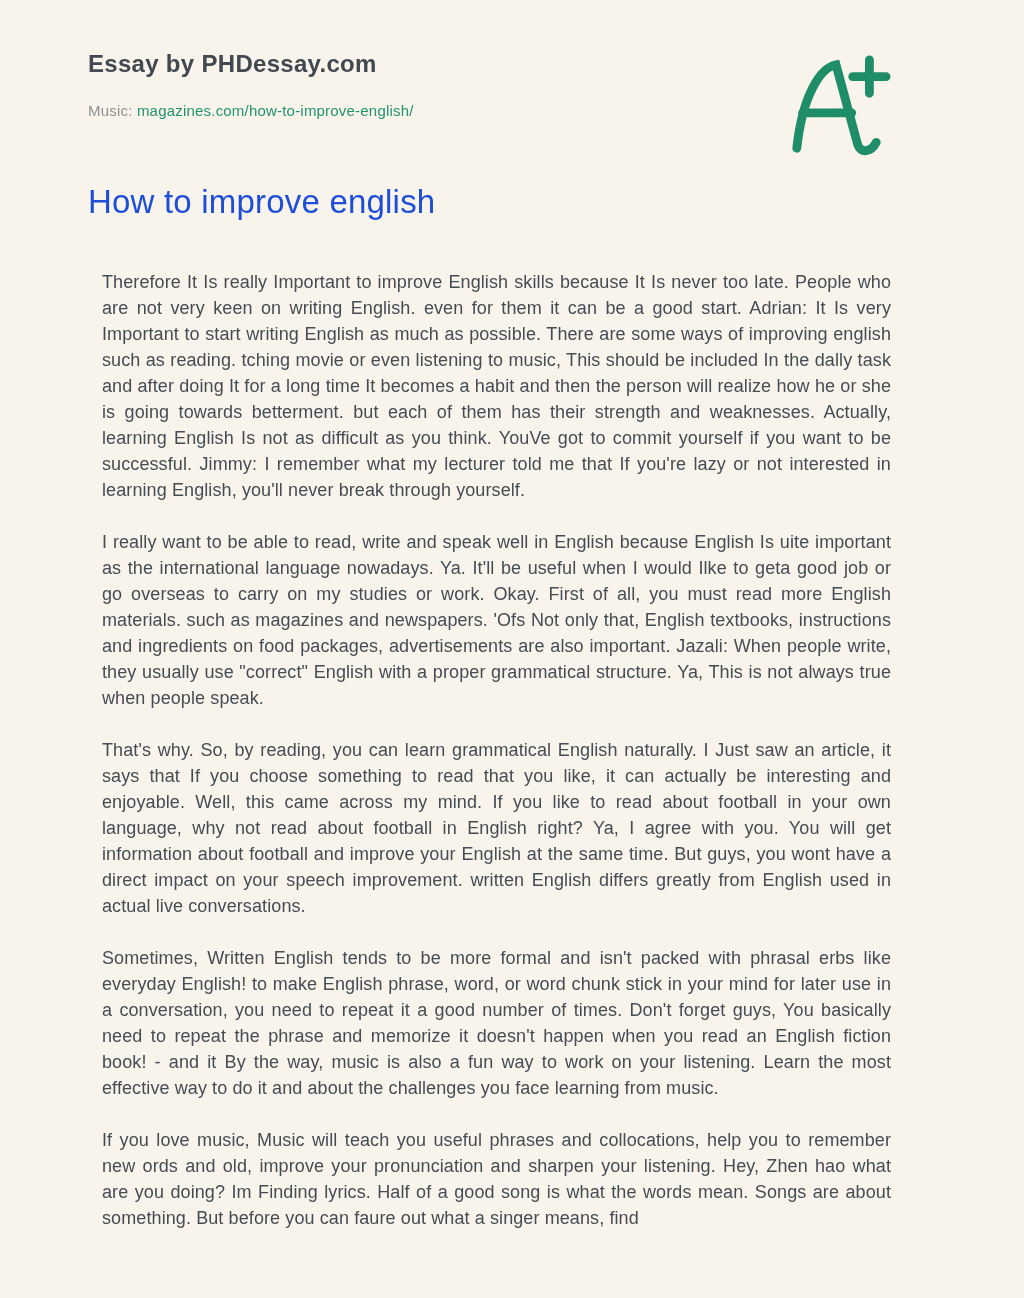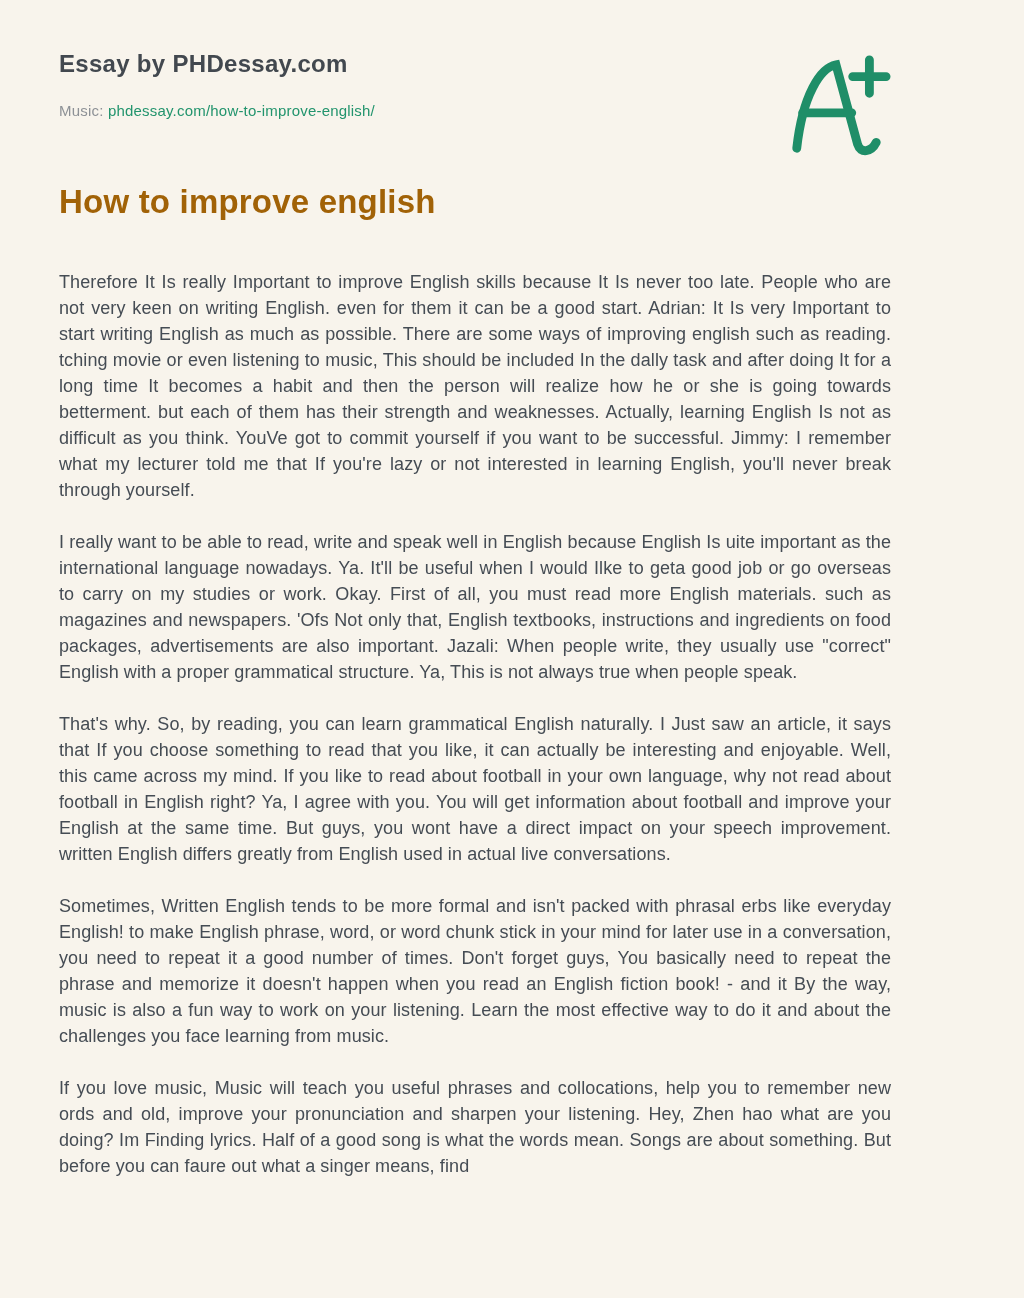--- a/index.html
+++ b/index.html
@@ -8,21 +8,21 @@
     height: 1298px;
     overflow: hidden;
     background: #f8f4ec;
     font-family: "Liberation Sans", "DejaVu Sans", sans-serif;
   }
   .page {
     position: relative;
     width: 979px;
     height: 1298px;
     box-sizing: border-box;
-    padding: 50px 88px 0 59px;
+    padding: 50px 88px 0 88px;
   }
   .byline {
     font-size: 24px;
     font-weight: 700;
     color: #42484f;
     letter-spacing: 0.3px;
   }
   .source-line {
     margin-top: 24px;
     font-size: 15px;
@@ -36,46 +36,46 @@
   .logo {
     position: absolute;
     top: 50px;
     right: 88px;
     width: 108px;
     height: 112px;
   }
   .title {
     margin-top: 64px;
     font-size: 33px;
-    font-weight: 700;
-    color: #a16207;
+    font-weight: 400;
+    color: #1d4ed8;
     letter-spacing: 0.2px;
   }
   .content {
     margin-top: 48px;
   }
   .content p {
     font-size: 18px;
     line-height: 26px;
     color: #454c54;
     text-align: justify;
-    margin: 0 0 26px 0;
+    margin: 0 0 26px 14px;
     letter-spacing: 0.1px;
   }
 </style>
 </head>
 <body>
 
 <div class="page">
 
   <div class="byline">Essay by PHDessay.com</div>
 
   <div class="source-line">
     <span>Music:</span>
-    <a href="#">phdessay.com/how-to-improve-english/</a>
+    <a href="#">magazines.com/how-to-improve-english/</a>
   </div>
 
   <div class="logo">
     <svg width="108" height="112" viewBox="0 0 110 114" fill="none" xmlns="http://www.w3.org/2000/svg">
 
       <path d="M14 100 C 20 46, 38 18, 54 15 L 76 96 C 79 106, 90 104, 95 94" stroke="#1f8e68" stroke-width="9" stroke-linecap="round" fill="none"></path>
 
       <path d="M20 64 L 70 64" stroke="#1f8e68" stroke-width="9" stroke-linecap="round" fill="none"></path>
 
       <path d="M88 10 L 88 44 M71 27 L 105 27" stroke="#1f8e68" stroke-width="9" stroke-linecap="round" fill="none"></path>

